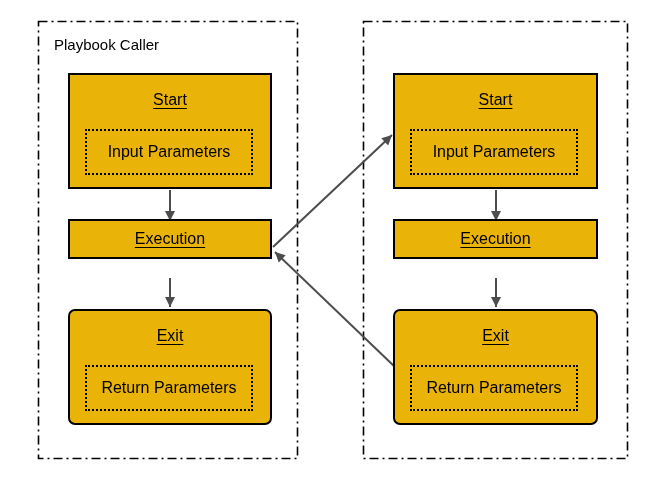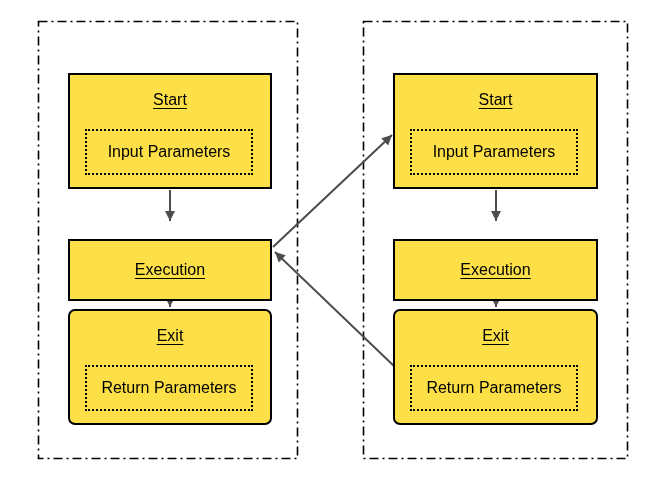--- a/index.html
+++ b/index.html
@@ -38,26 +38,26 @@
     top: 15px;
     font-size: 15px;
     line-height: 18px;
     white-space: nowrap;
   }
   .node {
     position: absolute;
     left: 30px;
     box-sizing: border-box;
     border: 2px solid #000000;
-    background: #fde047;
+    background: #eab308;
   }
   .caller .node { width: 204px; }
   .callee .node { width: 205px; }
   .node.start { top: 52px;  height: 116px; }
-  .node.exec  { top: 218px; height: 62px; display: flex; align-items: center; justify-content: flex-end; }
+  .node.exec  { top: 198px; height: 40px; display: flex; align-items: center; justify-content: flex-end; }
   .node.exit  { top: 288px; height: 116px; border-radius: 7px; }
   .node-title {
     display: block;
     width: 100%;
     padding-top: 15px;
     text-align: center;
     font-size: 16px;
     line-height: 20px;
     text-decoration: underline;
     text-underline-offset: 3px;
@@ -95,20 +95,21 @@
 
     <line x1="170" y1="190" x2="170" y2="221" stroke="#4d4d4d" stroke-width="2" marker-end="url(#arrowhead)"></line>
     <line x1="170" y1="278" x2="170" y2="307" stroke="#4d4d4d" stroke-width="2" marker-end="url(#arrowhead)"></line>
     <line x1="496" y1="190" x2="496" y2="221" stroke="#4d4d4d" stroke-width="2" marker-end="url(#arrowhead)"></line>
     <line x1="496" y1="278" x2="496" y2="307" stroke="#4d4d4d" stroke-width="2" marker-end="url(#arrowhead)"></line>
     <line x1="273" y1="247" x2="392" y2="135" stroke="#4d4d4d" stroke-width="2" marker-end="url(#arrowhead)"></line>
     <line x1="395" y1="367" x2="275" y2="252" stroke="#4d4d4d" stroke-width="2" marker-end="url(#arrowhead)"></line>
   </svg>
 
   <section class="container caller">
+    <div class="container-title">Playbook Caller</div>
 
     <div class="node start">
       <span class="node-title">Start</span>
       <div class="param-box">Input Parameters</div>
     </div>
 
     <div class="node exec">
       <span class="node-title">Execution</span>
     </div>
 

